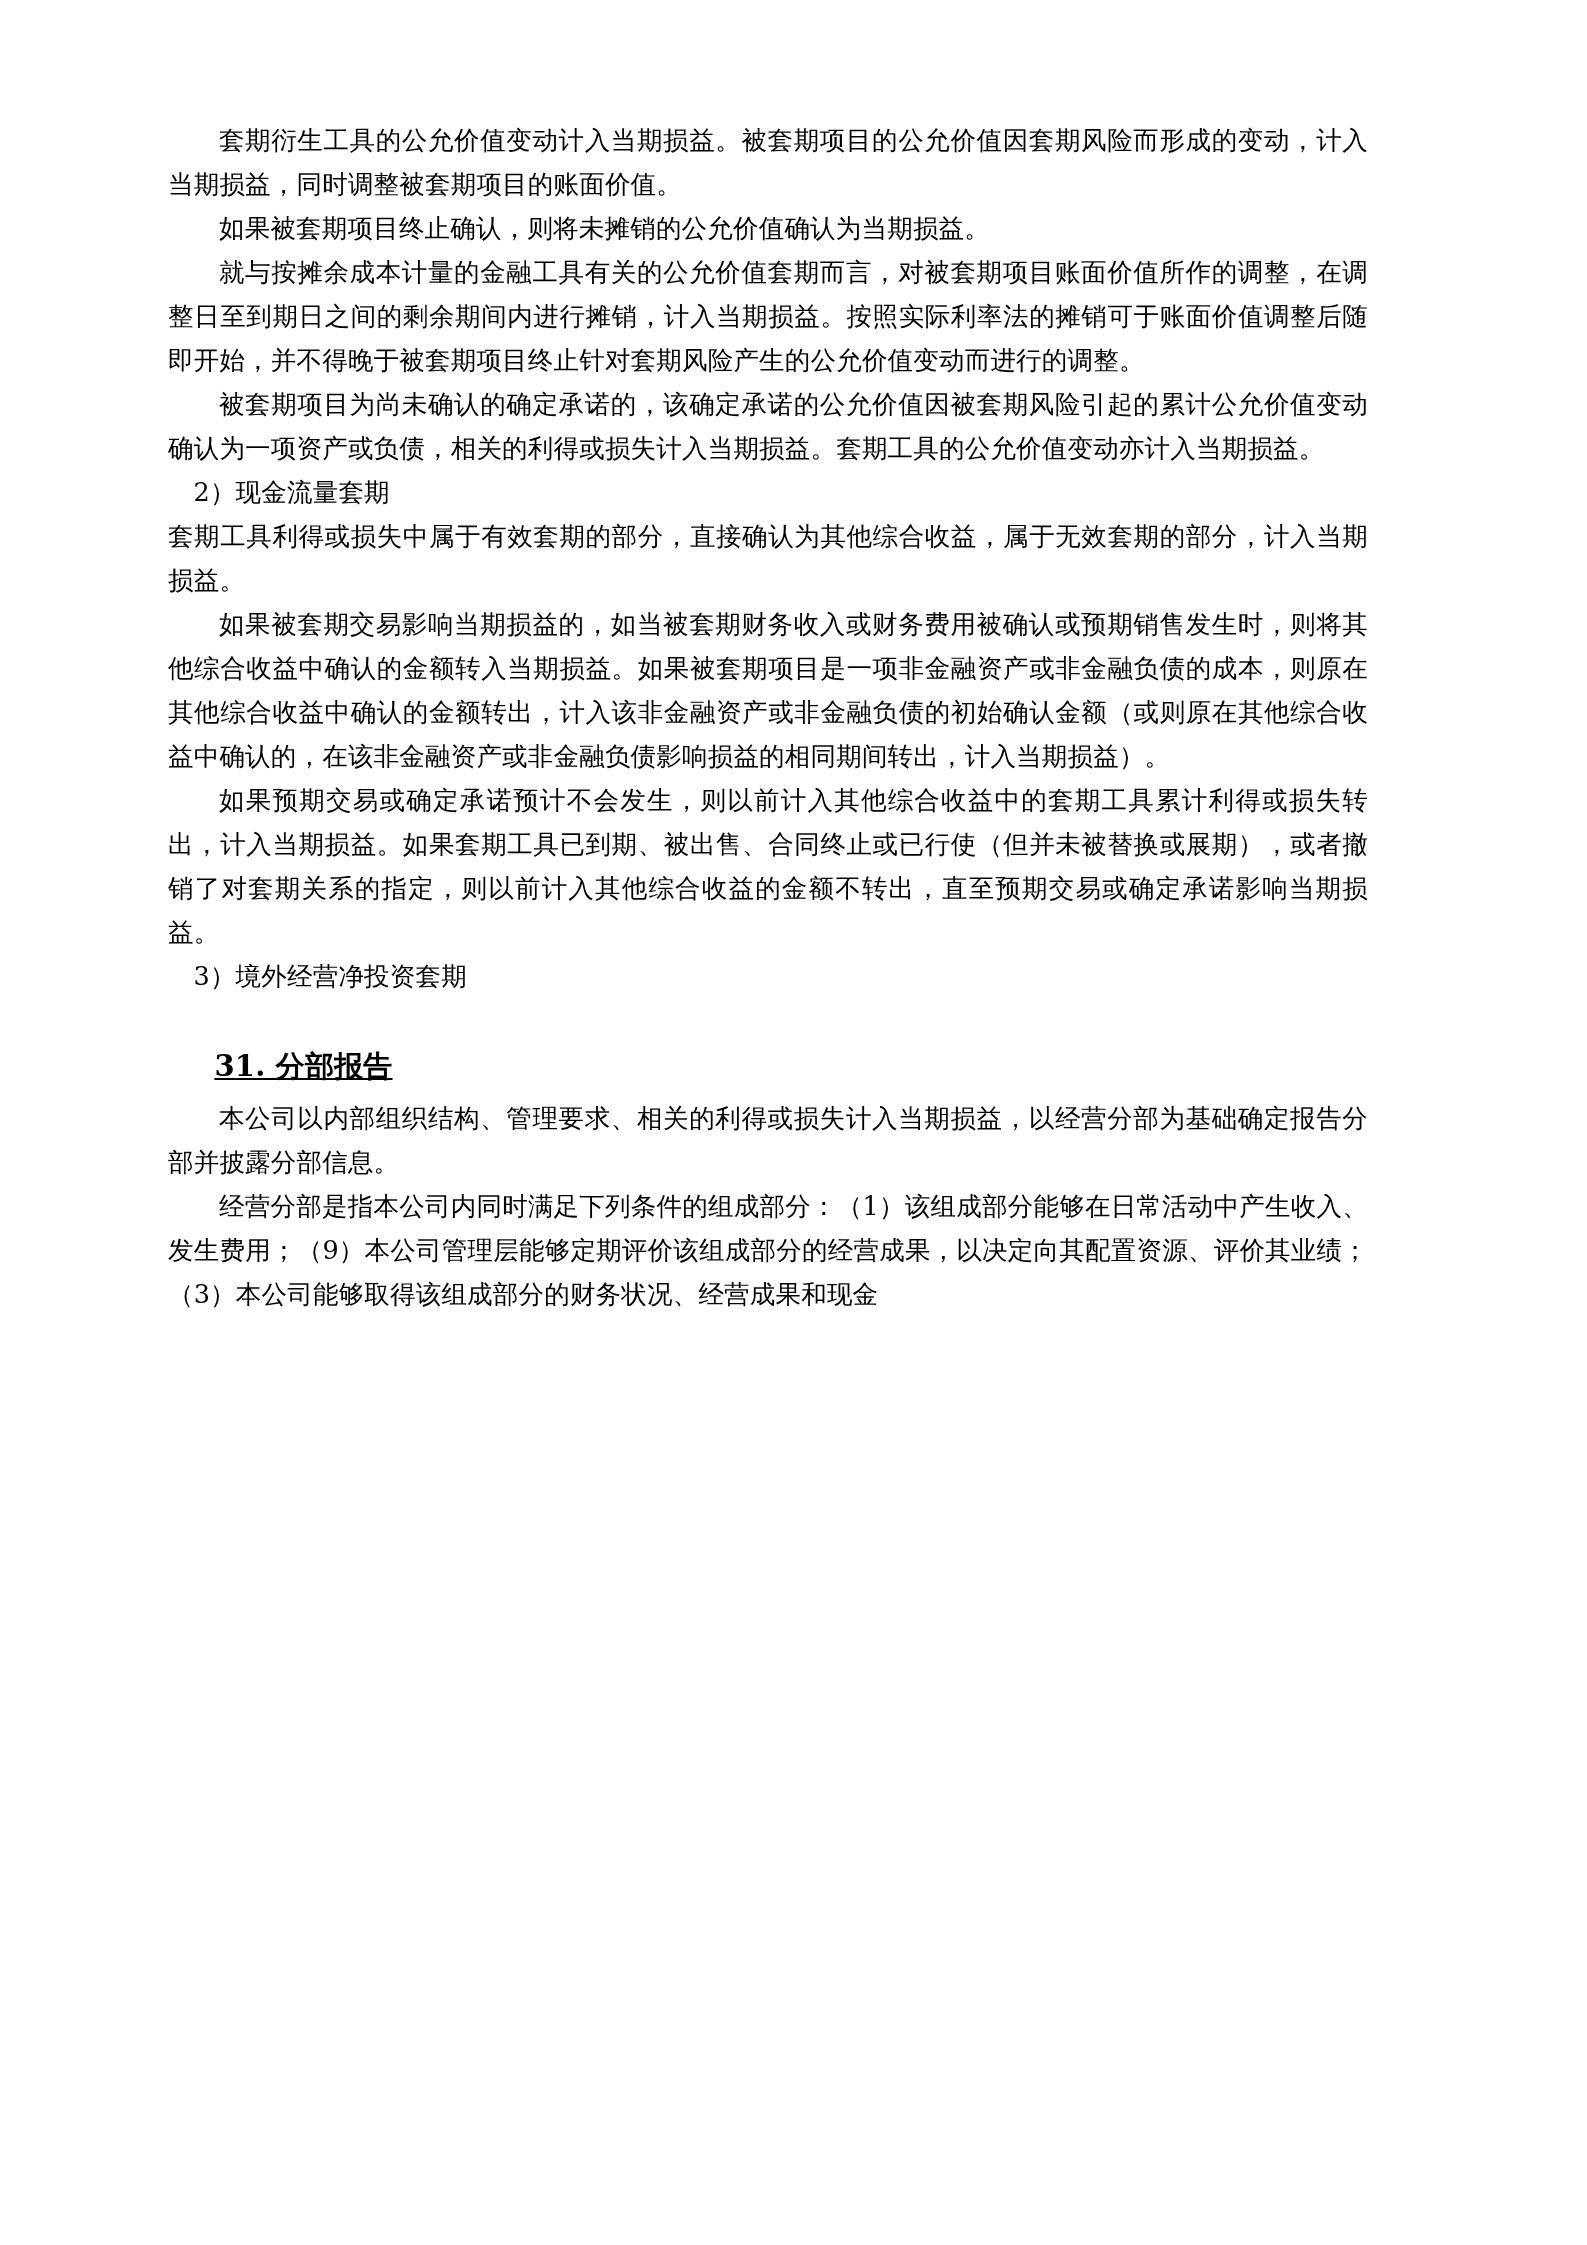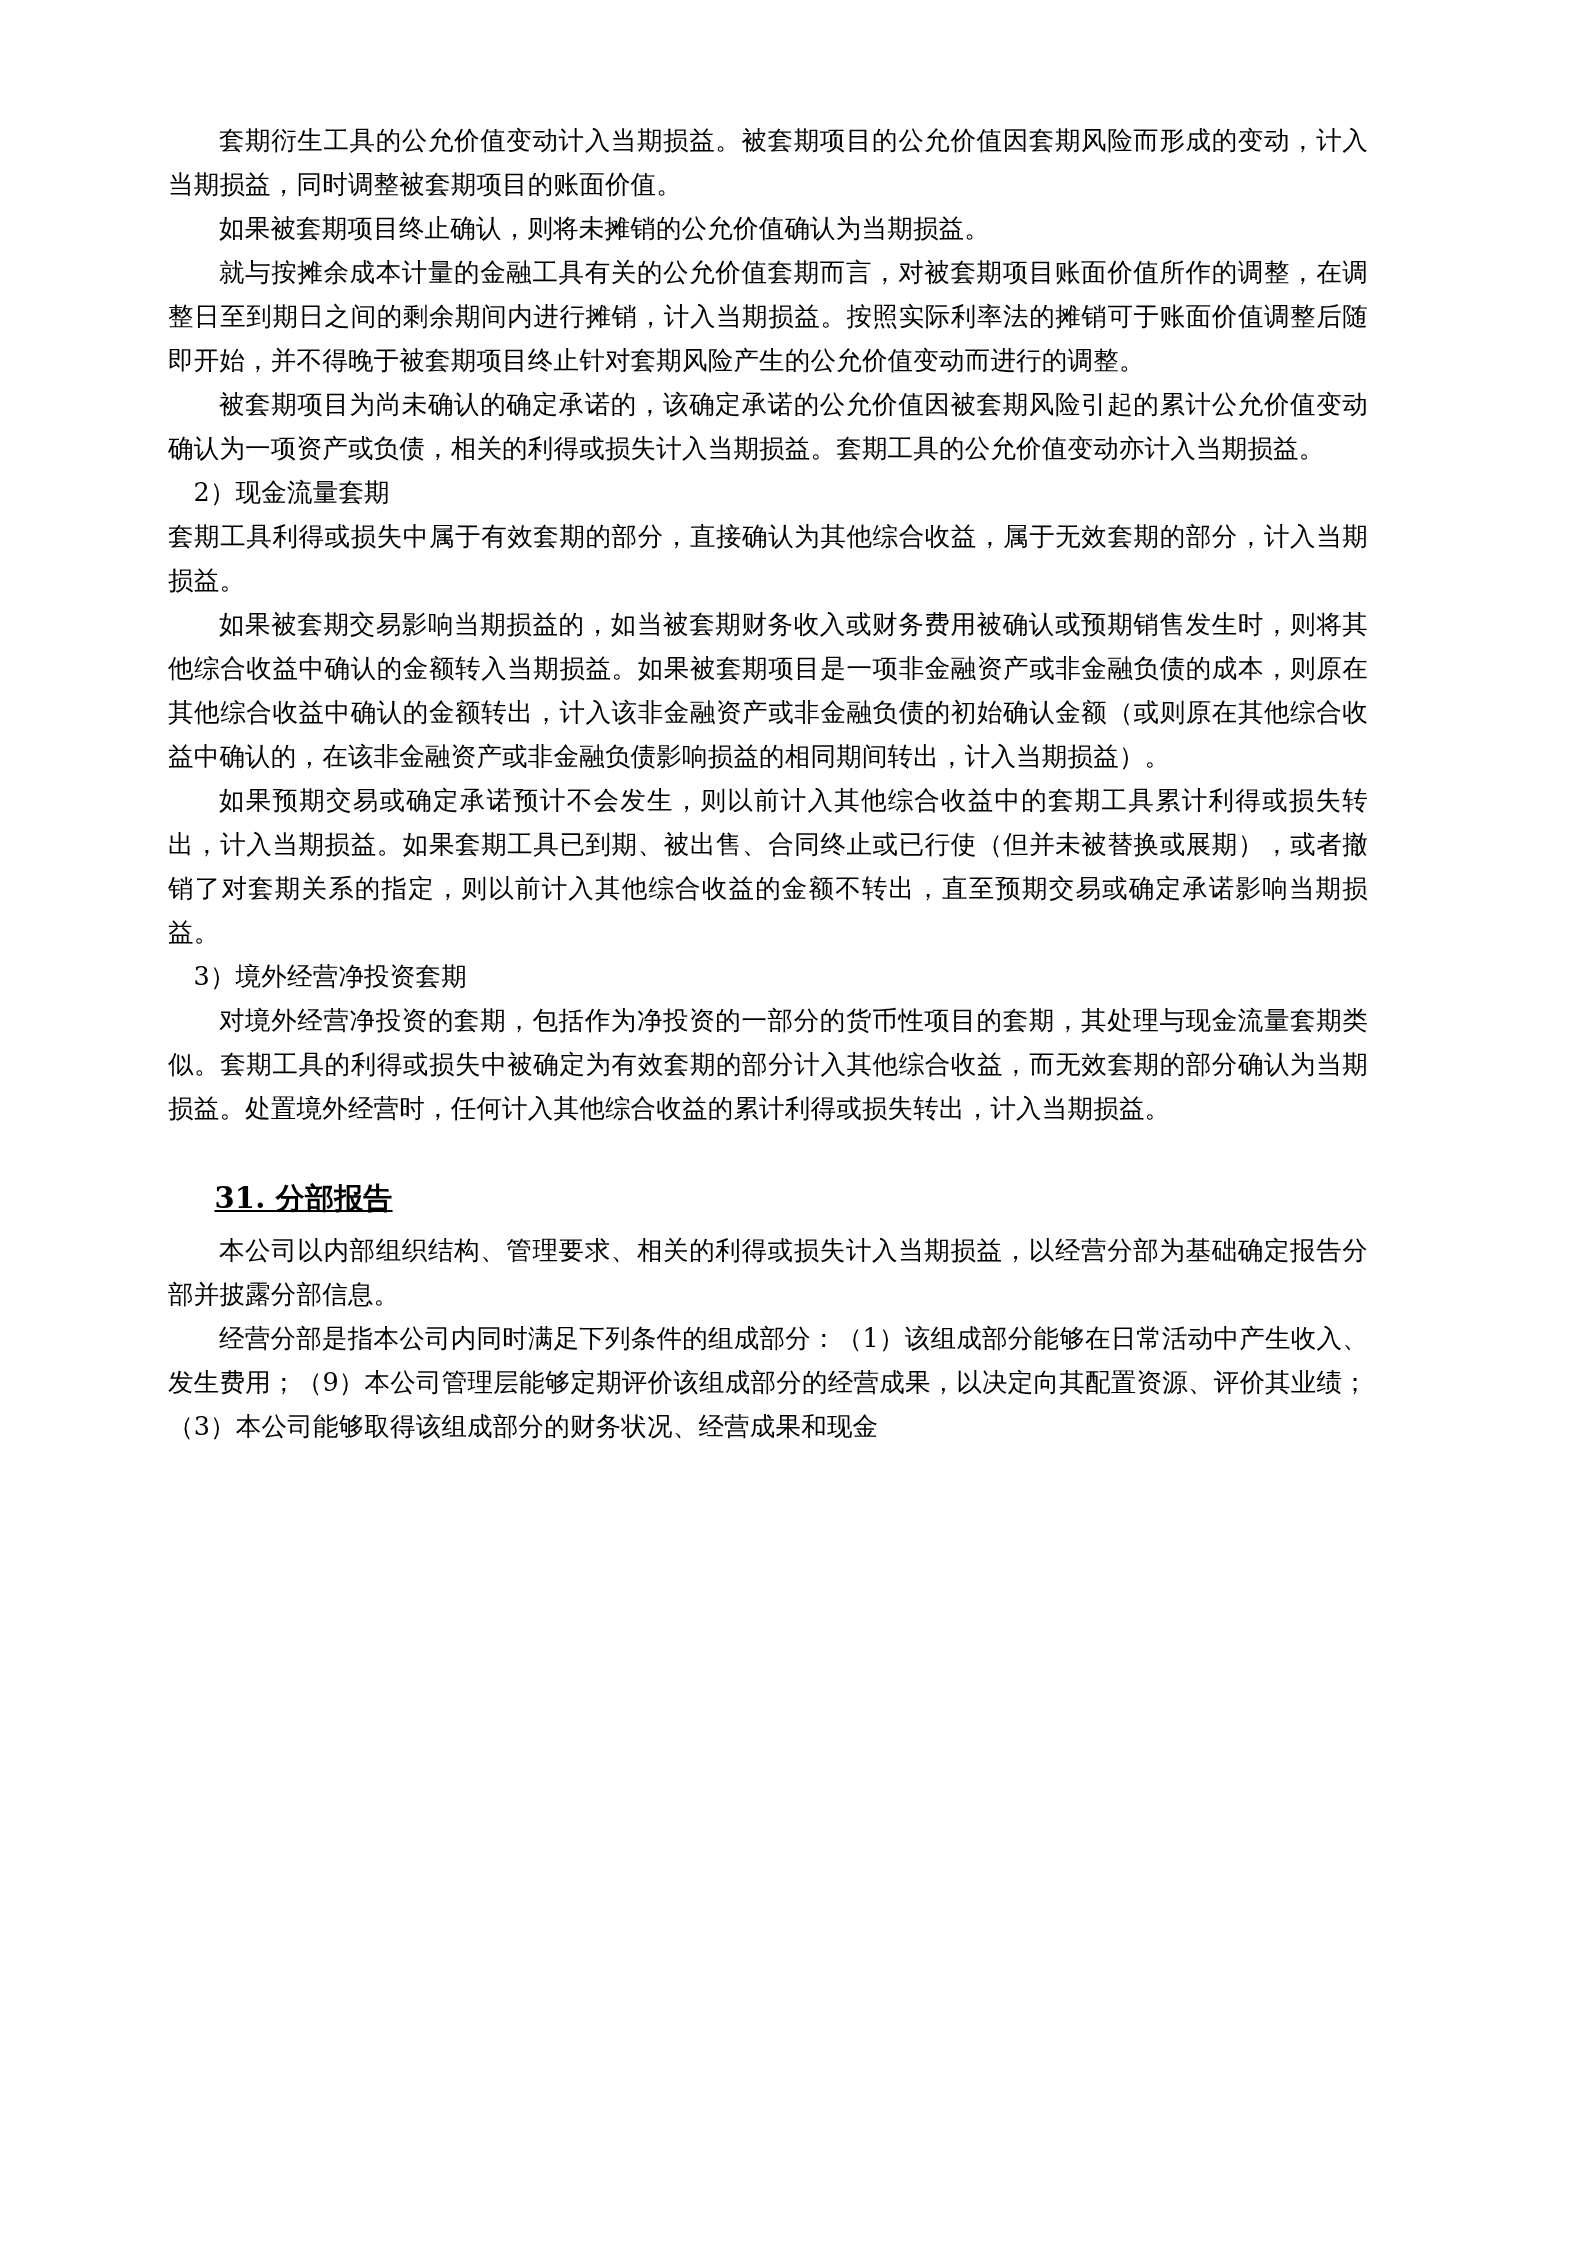--- a/index.html
+++ b/index.html
@@ -68,21 +68,20 @@
 
     <p class="indent2">套期衍生工具的公允价值变动计入当期损益。被套期项目的公允价值因套期风险而形成的变动，计入当期损益，同时调整被套期项目的账面价值。</p>
     <p class="indent2">如果被套期项目终止确认，则将未摊销的公允价值确认为当期损益。</p>
     <p class="indent2">就与按摊余成本计量的金融工具有关的公允价值套期而言，对被套期项目账面价值所作的调整，在调整日至到期日之间的剩余期间内进行摊销，计入当期损益。按照实际利率法的摊销可于账面价值调整后随即开始，并不得晚于被套期项目终止针对套期风险产生的公允价值变动而进行的调整。</p>
     <p class="indent2">被套期项目为尚未确认的确定承诺的，该确定承诺的公允价值因被套期风险引起的累计公允价值变动确认为一项资产或负债，相关的利得或损失计入当期损益。套期工具的公允价值变动亦计入当期损益。</p>
     <p class="indent1">2）现金流量套期</p>
     <p class="noindent">套期工具利得或损失中属于有效套期的部分，直接确认为其他综合收益，属于无效套期的部分，计入当期损益。</p>
     <p class="indent2">如果被套期交易影响当期损益的，如当被套期财务收入或财务费用被确认或预期销售发生时，则将其他综合收益中确认的金额转入当期损益。如果被套期项目是一项非金融资产或非金融负债的成本，则原在其他综合收益中确认的金额转出，计入该非金融资产或非金融负债的初始确认金额（或则原在其他综合收益中确认的，在该非金融资产或非金融负债影响损益的相同期间转出，计入当期损益）。</p>
     <p class="indent2">如果预期交易或确定承诺预计不会发生，则以前计入其他综合收益中的套期工具累计利得或损失转出，计入当期损益。如果套期工具已到期、被出售、合同终止或已行使（但并未被替换或展期），或者撤销了对套期关系的指定，则以前计入其他综合收益的金额不转出，直至预期交易或确定承诺影响当期损益。</p>
     <p class="indent1">3）境外经营净投资套期</p>
-    <p class="indent2">对境外经营净投资的套期，包括作为净投资的一部分的货币性项目的套期，其处理与现金流量套期类似。套期工具的利得或损失中被确定为有效套期的部分计入其他综合收益，而无效套期的部分确认为当期损益。处置境外经营时，任何计入其他综合收益的累计利得或损失转出，计入当期损益。</p>
 
     <p class="heading">31. 分部报告</p>
 
     <p class="indent2">本公司以内部组织结构、管理要求、相关的利得或损失计入当期损益，以经营分部为基础确定报告分部并披露分部信息。</p>
     <p class="indent2">经营分部是指本公司内同时满足下列条件的组成部分：（1）该组成部分能够在日常活动中产生收入、发生费用；（9）本公司管理层能够定期评价该组成部分的经营成果，以决定向其配置资源、评价其业绩；（3）本公司能够取得该组成部分的财务状况、经营成果和现金</p>
 
   </div>
 
   <div class="pagenum">61</div>
 </div>

